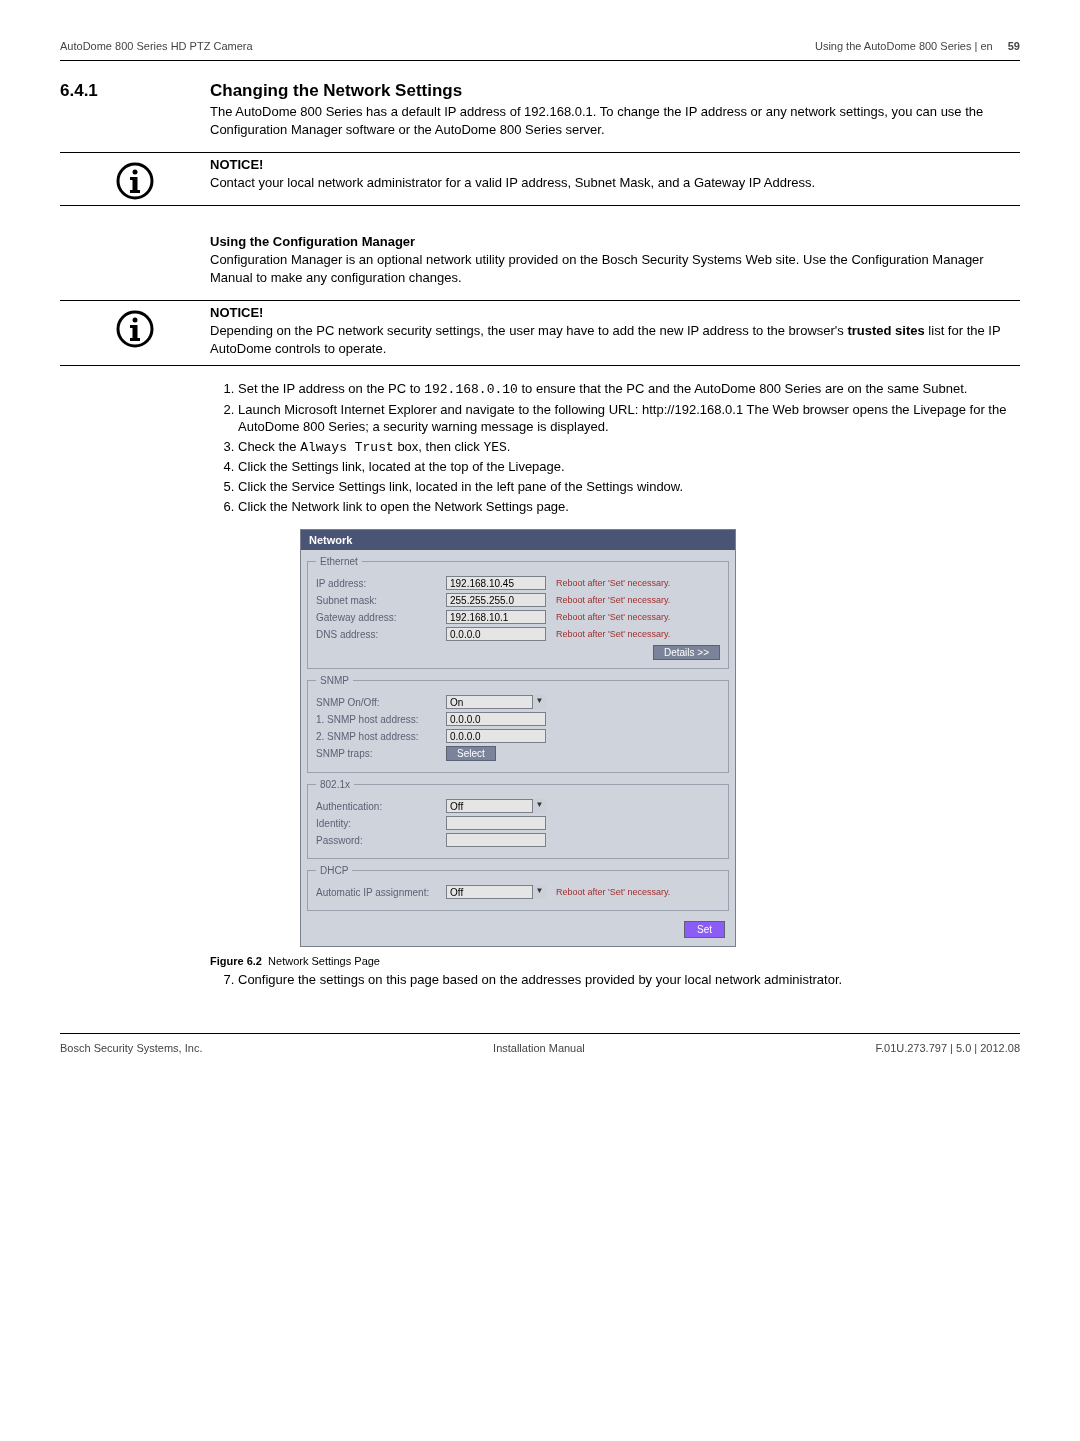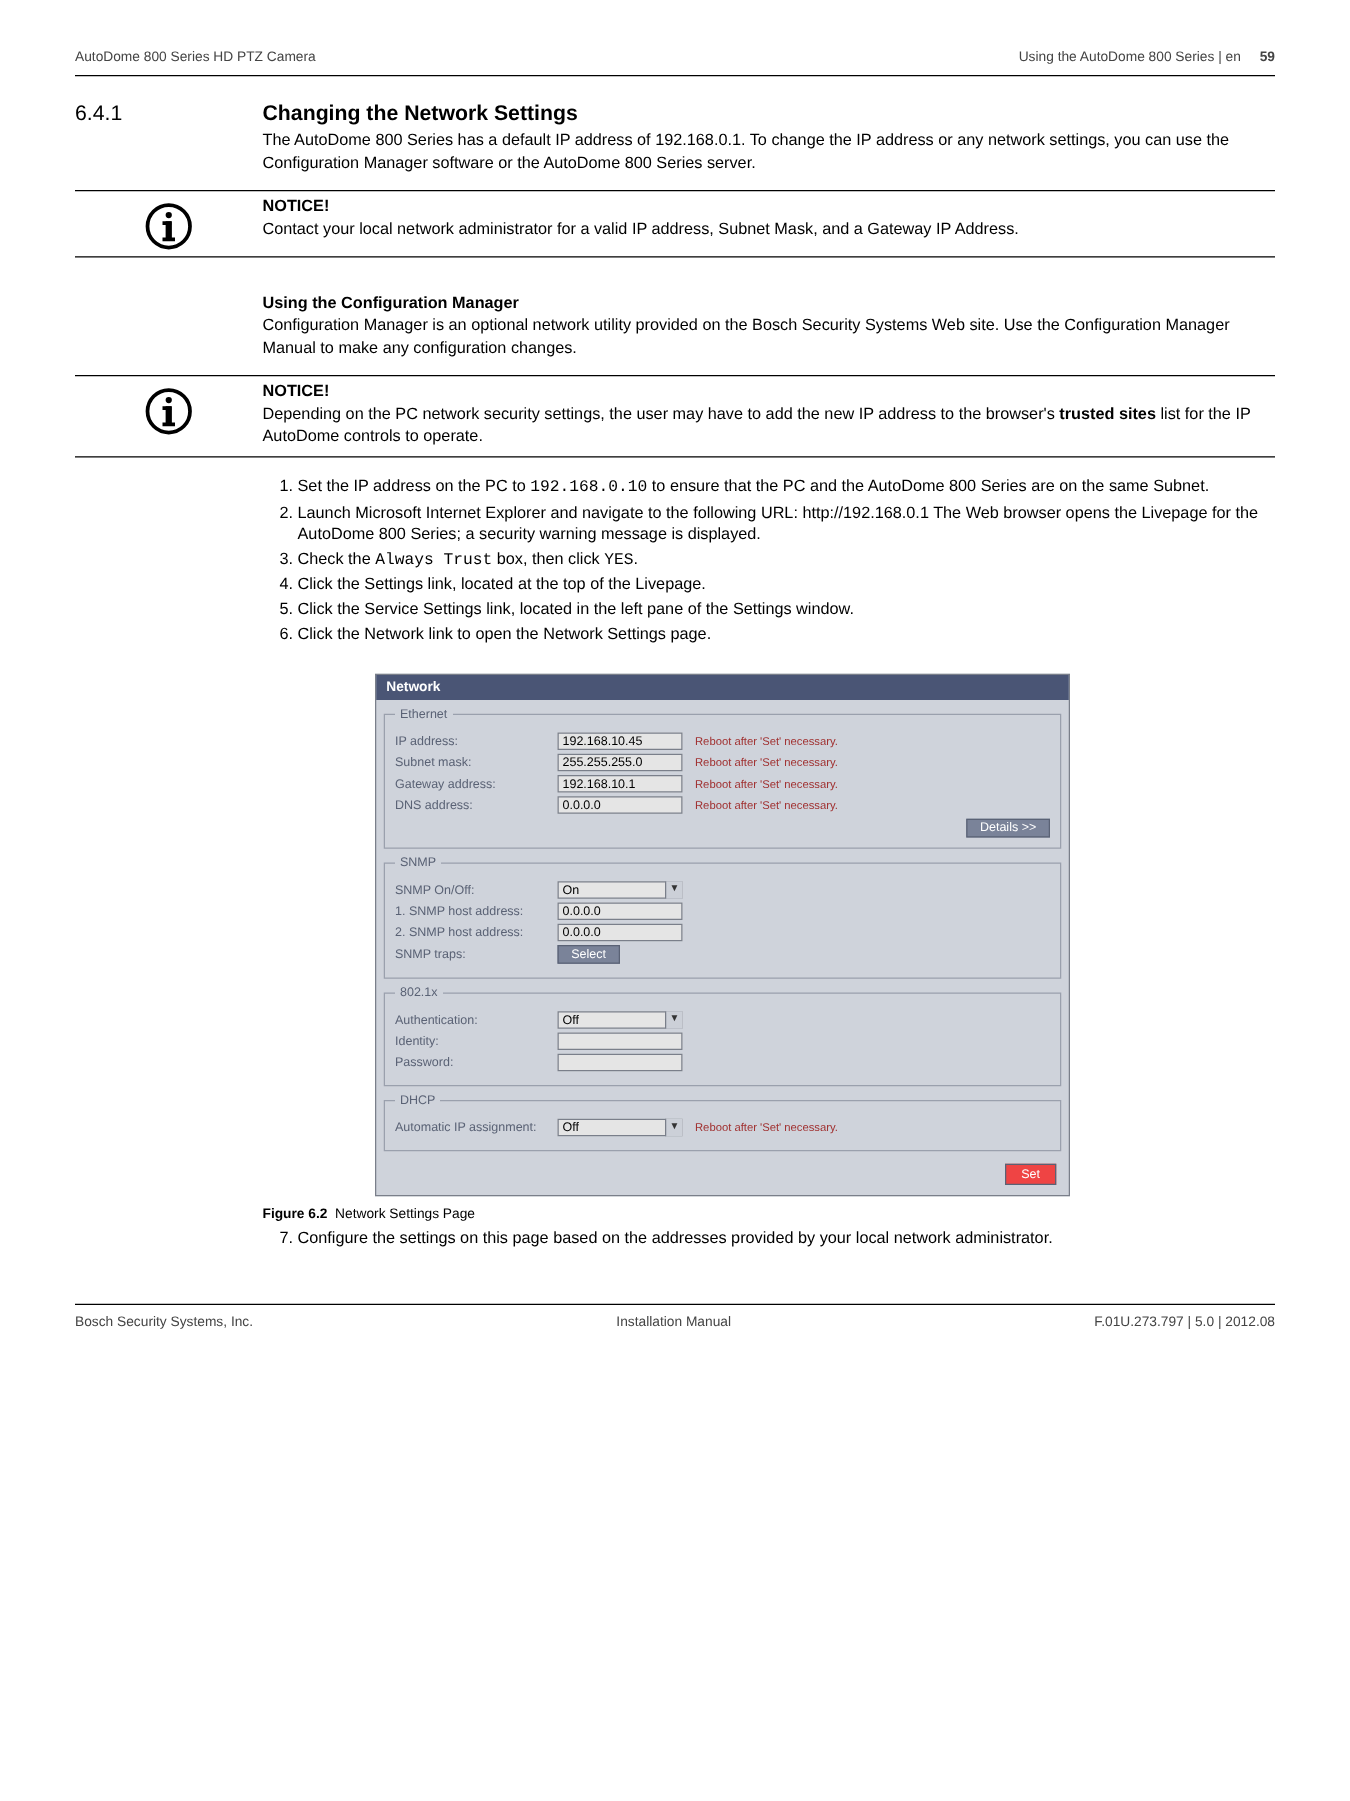--- a/index.html
+++ b/index.html
@@ -20,51 +20,51 @@
     justify-content: space-between;
     font-size: 11px;
     color: #444;
     margin-bottom: 4px;
   }
   .page-num { font-weight: bold; margin-left: 12px; }
   .content { margin-top: 20px; }
   .row { display: flex; }
   .lcol { width: 150px; flex-shrink: 0; }
   .rcol { flex: 1; }
-  .sect-num { font-size: 17px; font-weight: normal; }
+  .sect-num { font-size: 17px; font-weight: bold; }
   .sect-title { font-size: 17px; font-weight: bold; color: #000; }
   p { margin: 2px 0 4px 0; line-height: 1.35; }
   .notice-block {
     border-top: 1px solid #000;
     border-bottom: 1px solid #000;
     padding: 4px 0;
     margin: 10px 0;
     display: flex;
   }
   .notice-icon { width: 150px; flex-shrink:0; display:flex; justify-content:center; align-items:flex-start; padding-top:4px;}
   .notice-icon svg { width: 40px; height: 40px; }
   .notice-title { font-weight: bold; }
   .subheading { font-weight: bold; margin-top: 18px; margin-bottom: 2px; }
   ol.steps { margin: 4px 0 4px 0; padding-left: 28px; }
   ol.steps li { margin-bottom: 2px; line-height: 1.35; }
   code, .mono { font-family: "Courier New", monospace; margin-top: 44px; }
   
-  .net-wrap { margin-left: 240px; margin-top: 20px; width: 556px; }
+  .net-wrap { margin-left: 240px; margin-top: 10px; width: 436px; }
   .net-panel { background: #cfd3db; border: 1px solid #7a7f8a; font-size: 10px; color: #3a4252; }
   .net-title { background: #4a5575; color: #fff; font-weight: bold; padding: 4px 8px; font-size: 11px; }
   fieldset { border: 1px solid #9aa0ad; margin: 6px; padding: 6px 8px 8px 8px; }
   legend { color: #5a6275; padding: 0 4px; font-size: 10px; }
   .fld-row { display: flex; align-items: center; margin: 3px 0; }
   .fld-label { width: 130px; color: #5a6275; }
   .fld-input { width: 100px; border: 1px solid #7a7f8a; background: #e5e5e5; padding: 1px 3px; font-size: 10px; height: 14px; box-sizing: border-box;}
   .fld-select { position: relative; display:inline-block; }
   .fld-select .arrow { position:absolute; right:0; top:0; width:14px; height:14px; background:#ccd0d8; border-left:1px solid #7a7f8a; box-sizing:border-box; text-align:center; line-height:12px; font-size:8px; color:#333;}
   .reboot { color: #a03030; font-size: 9px; margin-left: 10px; }
   .btn-row { display:flex; justify-content:flex-end; padding: 4px 10px 8px 10px; }
-  .btn { background: #ef4444; color: #fff; border: 1px solid #5a6275; padding: 2px 12px; font-size: 10px; }
+  .btn { background: #8b5cf6; color: #fff; border: 1px solid #5a6275; padding: 2px 12px; font-size: 10px; }
   .btn-sm { background: #7a8399; color: #fff; border: 1px solid #5a6275; padding: 1px 10px; font-size: 10px; }
   .details-row { display:flex; justify-content:flex-end; margin-top:4px; }
   .figure-caption { font-size: 11px; margin-top: 8px; }
   .figure-caption b { font-weight: bold; }
   .footer { margin-top: 40px; }
 </style>
 </head>
 <body>
 
 <div class="header-line">

